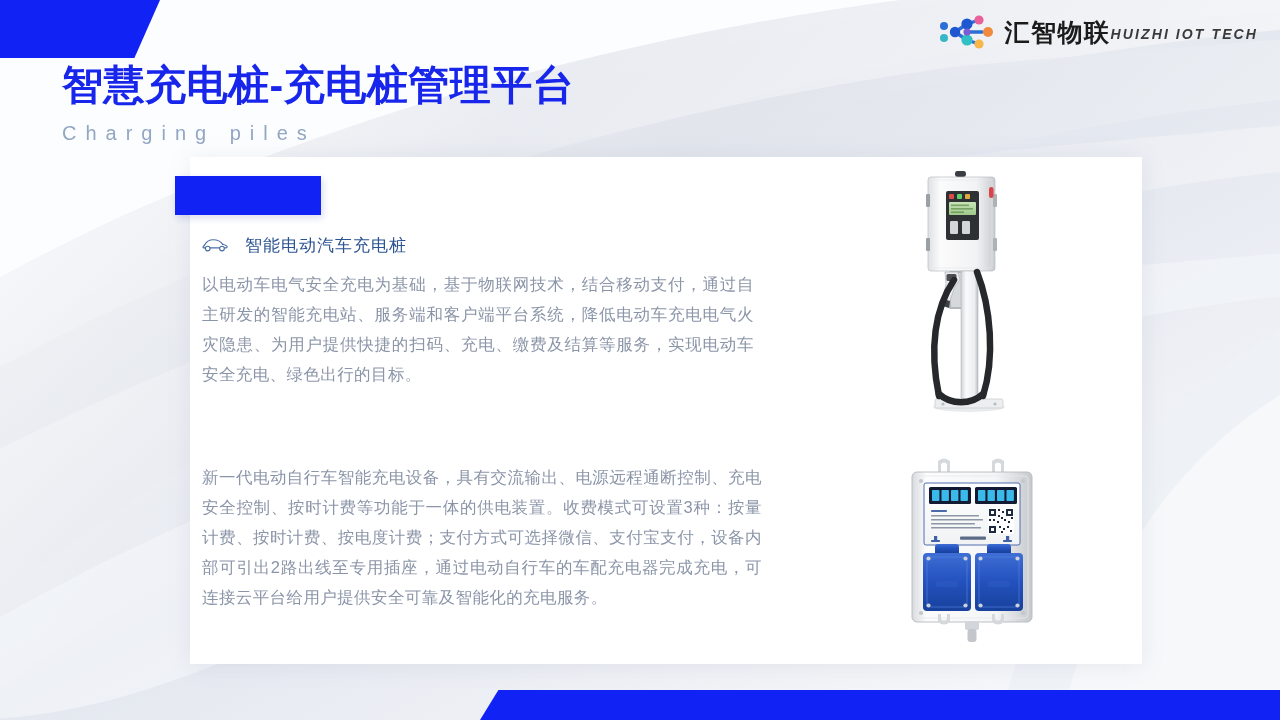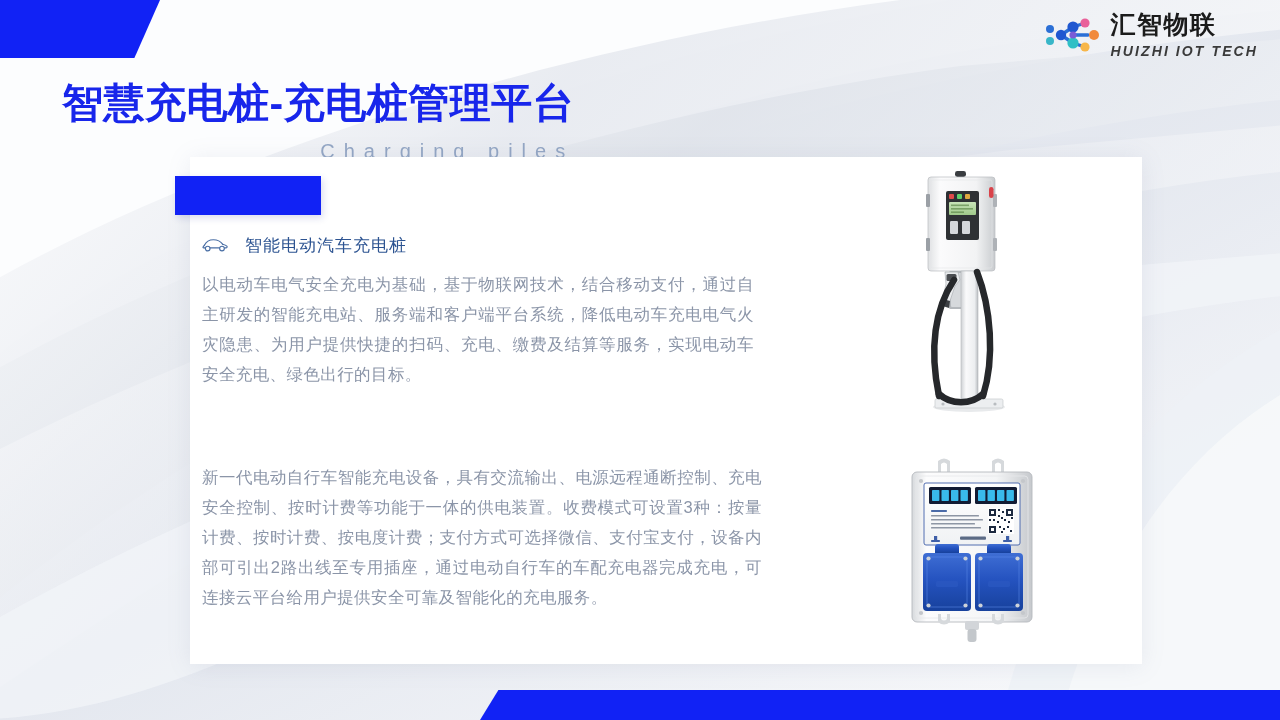--- a/index.html
+++ b/index.html
@@ -28,46 +28,45 @@
     clip-path:polygon(0 0, 100% 0, 84% 100%, 0 100%);
   }
   .shape-bottom-right {
     position:absolute; left:480px; top:690px;
     width:800px; height:30px;
     background:#1122f5;
     clip-path:polygon(2.3% 0, 100% 0, 100% 100%, 0 100%);
   }
 
   
-  .title-block { position:absolute; left:62px; top:80px; }
+  .title-block { position:absolute; left:62px; top:62px; }
   .page-title {
     font-size:41px;
     font-weight:bold;
     color:#1826eb;
     letter-spacing:0.5px;
     line-height:1.15;
     white-space:nowrap;
   }
   .page-subtitle {
     margin-top:13px;
     font-size:20px;
     color:#93a6c4;
     letter-spacing:9px;
     font-weight:400;
     white-space:nowrap;
-    text-align:right;
   }
 
   
   .logo {
     position:absolute; right:22px; top:12px;
     display:flex; align-items:center; gap:9px;
   }
   .logo-mark { width:58px; height:40px; flex:none; }
-  .logo-text { display:flex; flex-direction:column; line-height:1; }
+  .logo-text { display:flex; flex-direction:row; line-height:1; }
   .logo-cn {
     font-size:25px; font-weight:bold; color:#1b1b1b;
     letter-spacing:1.5px; white-space:nowrap;
   }
   .logo-en {
     margin-top:7px;
     font-size:14px; font-weight:bold; font-style:italic;
     color:#3a3a3a; letter-spacing:2.1px; white-space:nowrap;
   }
 

